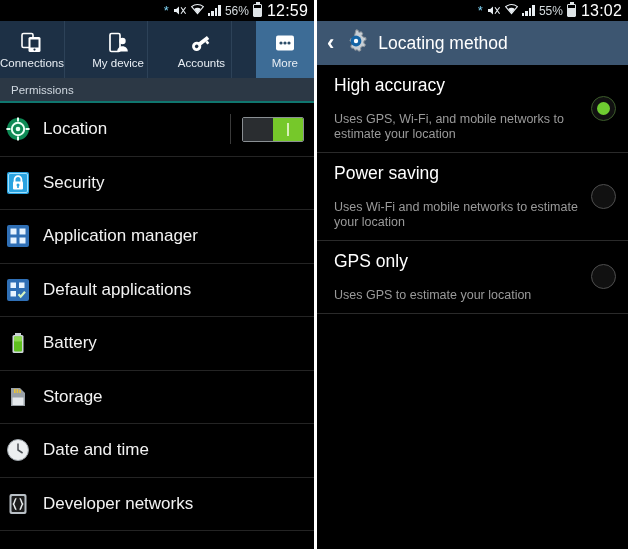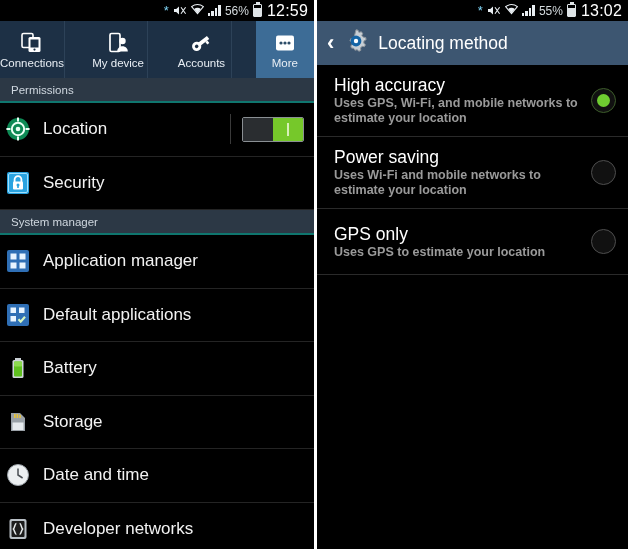--- a/index.html
+++ b/index.html
@@ -96,21 +96,21 @@
   .title-text { color: #ffffff; font-size: 17.5px; line-height: 20px; }
   .opt-list { background: #000; }
   .opt {
     display: flex; align-items: center;
     padding: 9px 12px 10px 17px;
     border-bottom: 1px solid #2a2a2a; background: #000;
     min-height: 66px;
   }
   .opt-texts { flex: 1; padding-right: 12px; }
   .opt-title { color: #ffffff; font-size: 17.5px; line-height: 22px; }
-  .opt-desc { color: #9a9a9a; font-size: 12.5px; line-height: 15px; margin-top: 0; font-weight: bold; }
+  .opt-desc { color: #9a9a9a; font-size: 12.5px; line-height: 15px; margin-top: 16px; }
   .radio {
     width: 25px; height: 25px; flex: none; border-radius: 50%;
     border: 1.5px solid #4e4e4e; background: #111;
     display: flex; align-items: center; justify-content: center;
   }
   .radio.checked { border-color: #3c5c2a; }
   .radio.checked b { display:block; width: 13px; height: 13px; border-radius: 50%; background: #6fcc31; }
 </style>
 </head>
 <body>
@@ -230,23 +230,20 @@
           <rect x="2.5" y="2.5" width="19" height="19" rx="1.5" fill="none" stroke="#9fe0ff" stroke-width="1"></rect>
           <path d="M8.6 11V8.6a3.4 3.4 0 0 1 6.8 0V11" fill="none" stroke="#ffffff" stroke-width="1.8"></path>
           <rect x="7" y="10.6" width="10" height="8" rx="1" fill="#ffffff"></rect>
           <circle cx="12" cy="14" r="1.5" fill="#2aa3e0"></circle>
           <rect x="11.2" y="14" width="1.6" height="3" fill="#2aa3e0"></rect>
         </svg>
       </span>
       <span class="row-label">Security</span>
     </div>
 
-    <div class="section-head">
-      <span>System manager</span>
-    </div>
 
     <div class="row">
       <span class="row-icon">
         <svg width="24" height="24" viewBox="0 0 24 24">
           <rect x="1" y="1" width="22" height="22" rx="2" fill="#2f6fb5"></rect>
           <rect x="4.5" y="4.5" width="6" height="6" fill="#e8f4ff"></rect>
           <rect x="13.5" y="4.5" width="6" height="6" fill="#e8f4ff"></rect>
           <rect x="4.5" y="13.5" width="6" height="6" fill="#e8f4ff"></rect>
           <rect x="13.5" y="13.5" width="6" height="6" fill="#e8f4ff"></rect>
         </svg>

